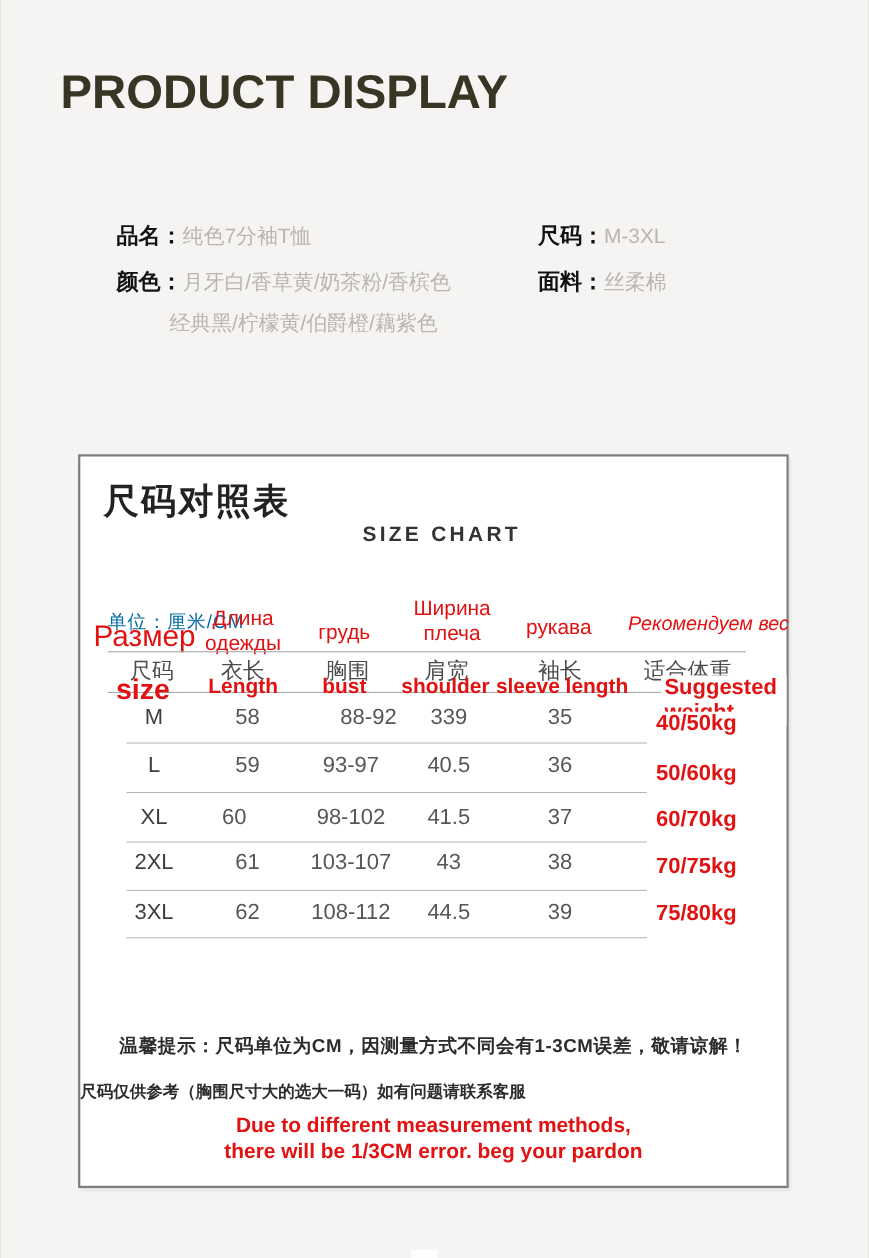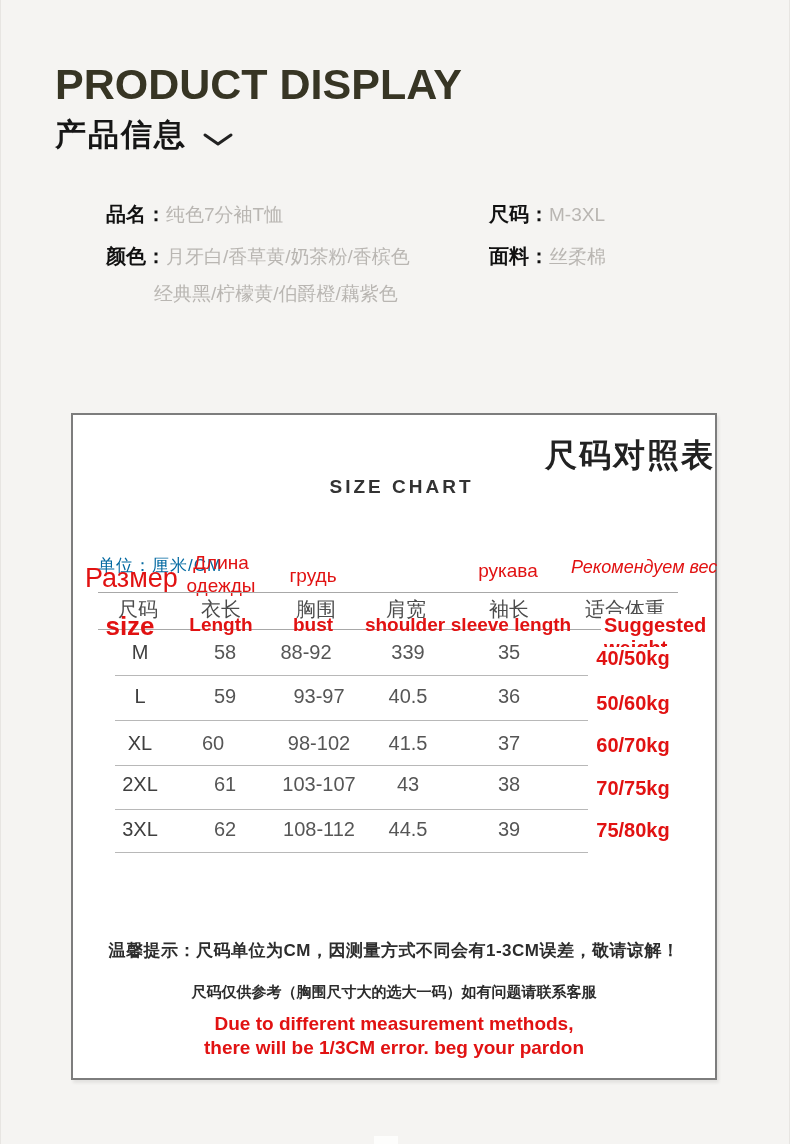--- a/index.html
+++ b/index.html
@@ -34,21 +34,21 @@
   
   .chart-box{
     position:absolute;left:70px;top:413px;
     width:646px;height:667px;
     box-sizing:border-box;
     background:#ffffff;
     border:2px solid #7d7d7d;
     box-shadow:2px 3px 3px rgba(0,0,0,0.07);
   }
   .cb{position:absolute;white-space:nowrap;}
-  .sc-title{left:0;right:0;top:19px;text-align:right;font-size:32px;font-weight:700;letter-spacing:2px;color:#222;margin-left:21px;}
+  .sc-title{left:0;right:0;top:19px;text-align:left;font-size:32px;font-weight:700;letter-spacing:2px;color:#222;margin-left:21px;}
   .sc-sub{left:0;right:0;top:61px;text-align:center;font-size:19px;font-weight:700;letter-spacing:3px;color:#333;padding-left:15px;}
   .unit{left:25px;top:139px;font-size:17px;color:#0369a1;letter-spacing:1px;}
 
   .red{color:#e11212;}
   .ru-size{left:12px;top:148px;font-size:27px;}
   .ru-length{left:96px;top:136px;width:104px;text-align:center;font-size:19px;line-height:23px;white-space:normal;}
   .ru-bust{left:200px;top:150px;width:80px;text-align:center;font-size:19px;}
   .ru-shoulder{left:288px;top:127px;width:100px;text-align:center;font-size:19px;line-height:23px;white-space:normal;}
   .ru-sleeve{left:395px;top:145px;width:80px;text-align:center;font-size:19px;}
   .ru-weight{left:498px;top:142px;font-size:18px;font-style:italic;}
@@ -62,38 +62,32 @@
   .cell{position:absolute;transform:translateX(-50%);white-space:nowrap;}
   .en-head{top:199px;font-size:19px;font-weight:700;z-index:3;}
   .en-size{top:196px;font-size:26px;font-weight:700;}
   .en-weight{position:absolute;left:528px;top:199px;font-size:20px;font-weight:700;background:#fff;padding:0 3px;z-index:3;}
 
   .trow{position:absolute;left:0;right:0;font-size:20px;color:#565656;}
   .trow .sizec{color:#3f3f3f;}
   .wval{position:absolute;transform:translateX(-50%);left:560px;font-size:20px;font-weight:600;z-index:3;background:#fff;padding:0 4px;}
 
   .note1{left:0;right:0;top:524px;text-align:center;font-size:17px;font-weight:700;color:#2c2c2c;letter-spacing:0.5px;}
-  .note2{left:0;right:0;top:568px;text-align:center;font-size:15px;font-weight:700;color:#2c2c2c;}
+  .note2{left:0;right:0;top:568px;font-size:15px;font-weight:700;color:#2c2c2c;}
   .note-en1{left:0;right:0;top:598px;text-align:center;font-size:19px;font-weight:600;}
   .note-en2{left:0;right:0;top:622px;text-align:center;font-size:19px;font-weight:600;}
 
   .bottom-notch{position:absolute;left:373px;top:1136px;width:24px;height:8px;background:#fdfdfc;}
 </style>
 </head>
 <body>
 
 <div class="page">
 
   <div class="abs title-en">PRODUCT DISPLAY</div>
-  <div class="abs title-cn-row">
-    <span class="title-cn">产品信息</span>
-    <svg class="chev" width="30" height="14" viewBox="0 0 30 14">
-      <polyline points="2,2 15,11 28,2" fill="none" stroke="#222" stroke-width="3" stroke-linecap="round" stroke-linejoin="round"></polyline>
-    </svg>
-  </div>
 
   <div class="pi" style="left:105px;top:201px">
     <span class="pi-label">品名：</span><span class="pi-value">纯色7分袖T恤</span>
   </div>
   <div class="pi" style="left:105px;top:243px">
     <span class="pi-label">颜色：</span><span class="pi-value">月牙白/香草黄/奶茶粉/香槟色</span>
   </div>
   <div class="pi" style="left:153px;top:281px">
     <span class="pi-value">经典黑/柠檬黄/伯爵橙/藕紫色</span>
   </div>
@@ -107,20 +101,21 @@
   <div class="chart-box">
 
     <div class="cb sc-title">尺码对照表</div>
     <div class="cb sc-sub">SIZE CHART</div>
 
     <div class="cb unit">单位：厘米/CM</div>
 
     <div class="cb red ru-size">Размер</div>
     <div class="cb red ru-length">Длина одежды</div>
     <div class="cb red ru-bust">грудь</div>
+    <div class="cb red ru-shoulder">Ширина плеча</div>
     <div class="cb red ru-sleeve">рукава</div>
     <div class="cb red ru-weight">Рекомендуем вес</div>
 
     <div class="hline line-a"></div>
     <div class="hline line-b"></div>
 
     <span class="cell cn-head" style="left:65px">尺码</span>
     <span class="cell cn-head" style="left:148px">衣长</span>
     <span class="cell cn-head" style="left:243px">胸围</span>
     <span class="cell cn-head" style="left:333px">肩宽</span>
@@ -130,21 +125,21 @@
     <span class="cell red en-size" style="left:57px">size</span>
     <span class="cell red en-head" style="left:148px">Length</span>
     <span class="cell red en-head" style="left:240px">bust</span>
     <span class="cell red en-head" style="left:332px">shoulder</span>
     <span class="cell red en-head" style="left:438px">sleeve length</span>
     <span class="red en-weight">Suggested weight</span>
 
     <div class="trow" style="top:226px">
       <span class="cell sizec" style="left:67px">M</span>
       <span class="cell" style="left:152px">58</span>
-      <span class="cell" style="left:233px">88-92</span>
+      <span class="cell" style="left:262px">88-92</span>
       <span class="cell" style="left:335px">339</span>
       <span class="cell" style="left:436px">35</span>
     </div>
     <div class="trow" style="top:270px">
       <span class="cell sizec" style="left:67px">L</span>
       <span class="cell" style="left:152px">59</span>
       <span class="cell" style="left:246px">93-97</span>
       <span class="cell" style="left:335px">40.5</span>
       <span class="cell" style="left:436px">36</span>
     </div>

